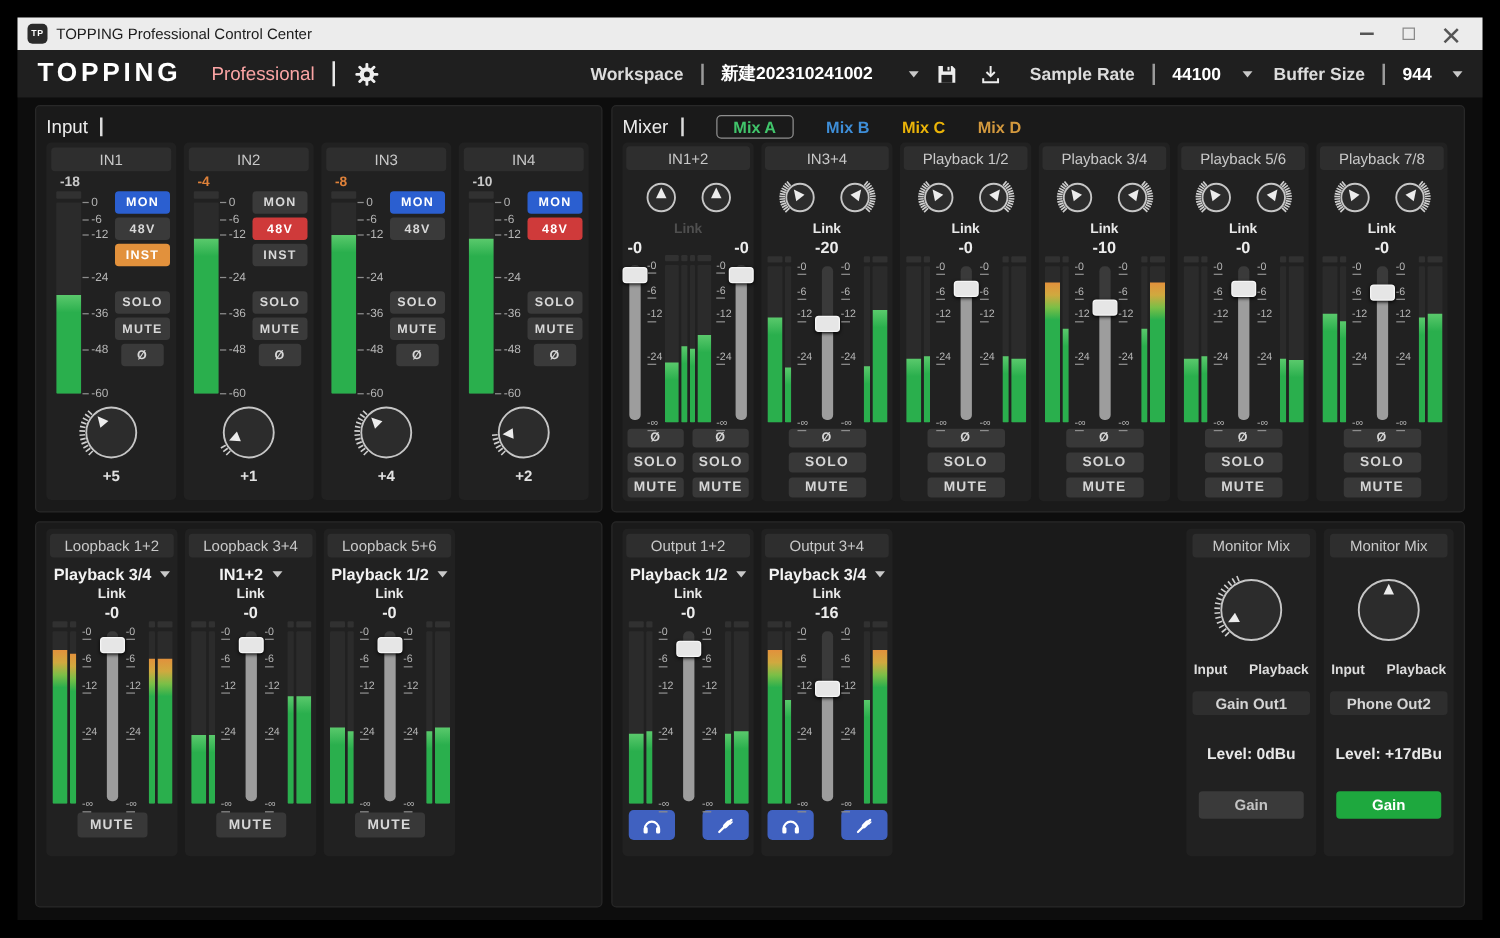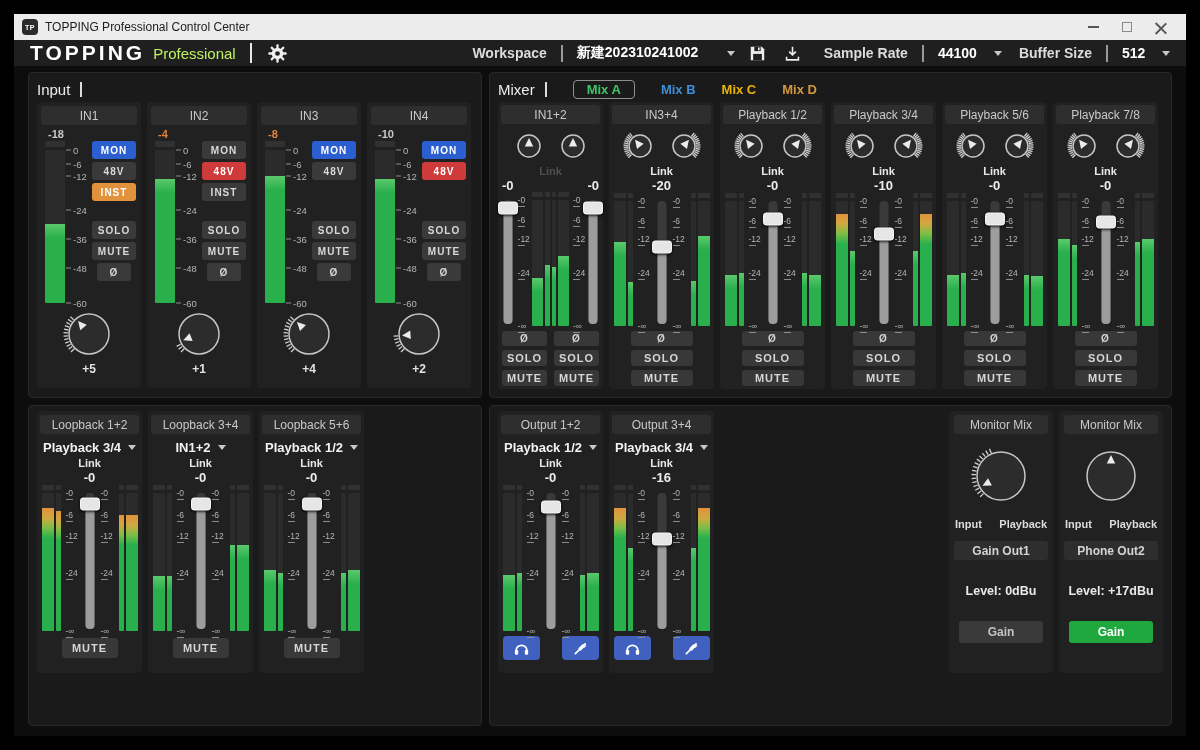--- a/index.html
+++ b/index.html
@@ -14,23 +14,23 @@
   .tb-title { font-size:12px; color:#1c1c1c; }
   .tb-controls { margin-left:auto; display:flex; align-items:center; gap:0; }
   .tb-btn { width:34px; height:26px; display:flex; align-items:center; justify-content:center; }
   .ic-min { width:11px; height:2px; background:#555; }
   .ic-max { width:10px; height:10px; border:1.5px solid #8a8a8a; }
   .ic-close { position:relative; width:12px; height:12px; }
   .ic-close::before,.ic-close::after { content:""; position:absolute; left:5px; top:0; width:1.5px; height:15px; background:#555; }
   .ic-close::before { transform:rotate(45deg); } .ic-close::after { transform:rotate(-45deg); }
 
   
-  .appbar { height:26px; background:#1f1f1f; display:flex; align-items:center; padding:0 16px; flex:0 0 auto; }
+  .appbar { height:38px; background:#1f1f1f; display:flex; align-items:center; padding:0 16px; flex:0 0 auto; }
   .brand { font-size:21px; font-weight:bold; letter-spacing:3px; color:#fff; }
-  .brand-sub { font-size:15px; color:#bef264; margin-left:8px; }
+  .brand-sub { font-size:15px; color:#fca5a5; margin-left:24px; }
   .vsep { width:2px; height:20px; background:#e8e8e8; margin:0 14px; }
   .appbar-right { margin-left:auto; display:flex; align-items:center; gap:11px; }
   .lbl { font-size:14px; font-weight:bold; color:#dcdcdc; }
   .vsep2 { width:2px; height:17px; background:#9a9a9a; margin:0 3px; }
   .val { font-size:14px; font-weight:bold; color:#fff; }
   .ws-value { width:158px; display:flex; align-items:center; justify-content:space-between; }
   .caret { width:0; height:0; border-left:4px solid transparent; border-right:4px solid transparent; border-top:5px solid #c8c8c8; }
   .abtn { display:flex; align-items:center; justify-content:center; width:24px; height:24px; }
 
   
@@ -200,21 +200,21 @@
       </span>
       <span class="lbl" style="margin-left:8px;">Sample Rate</span>
       <span class="vsep2"></span>
       <span class="ws-value" style="width:64px;">
         <span class="val">44100</span>
         <span class="caret"></span>
       </span>
       <span class="lbl" style="margin-left:6px;">Buffer Size</span>
       <span class="vsep2"></span>
       <span class="ws-value" style="width:48px;">
-        <span class="val">512</span>
+        <span class="val">944</span>
         <span class="caret"></span>
       </span>
     </div>
   </div>
 
   <div class="main">
     <div class="panel">
       <div class="panel-title">
           <span>Input</span>
           <span class="tsep"></span>

